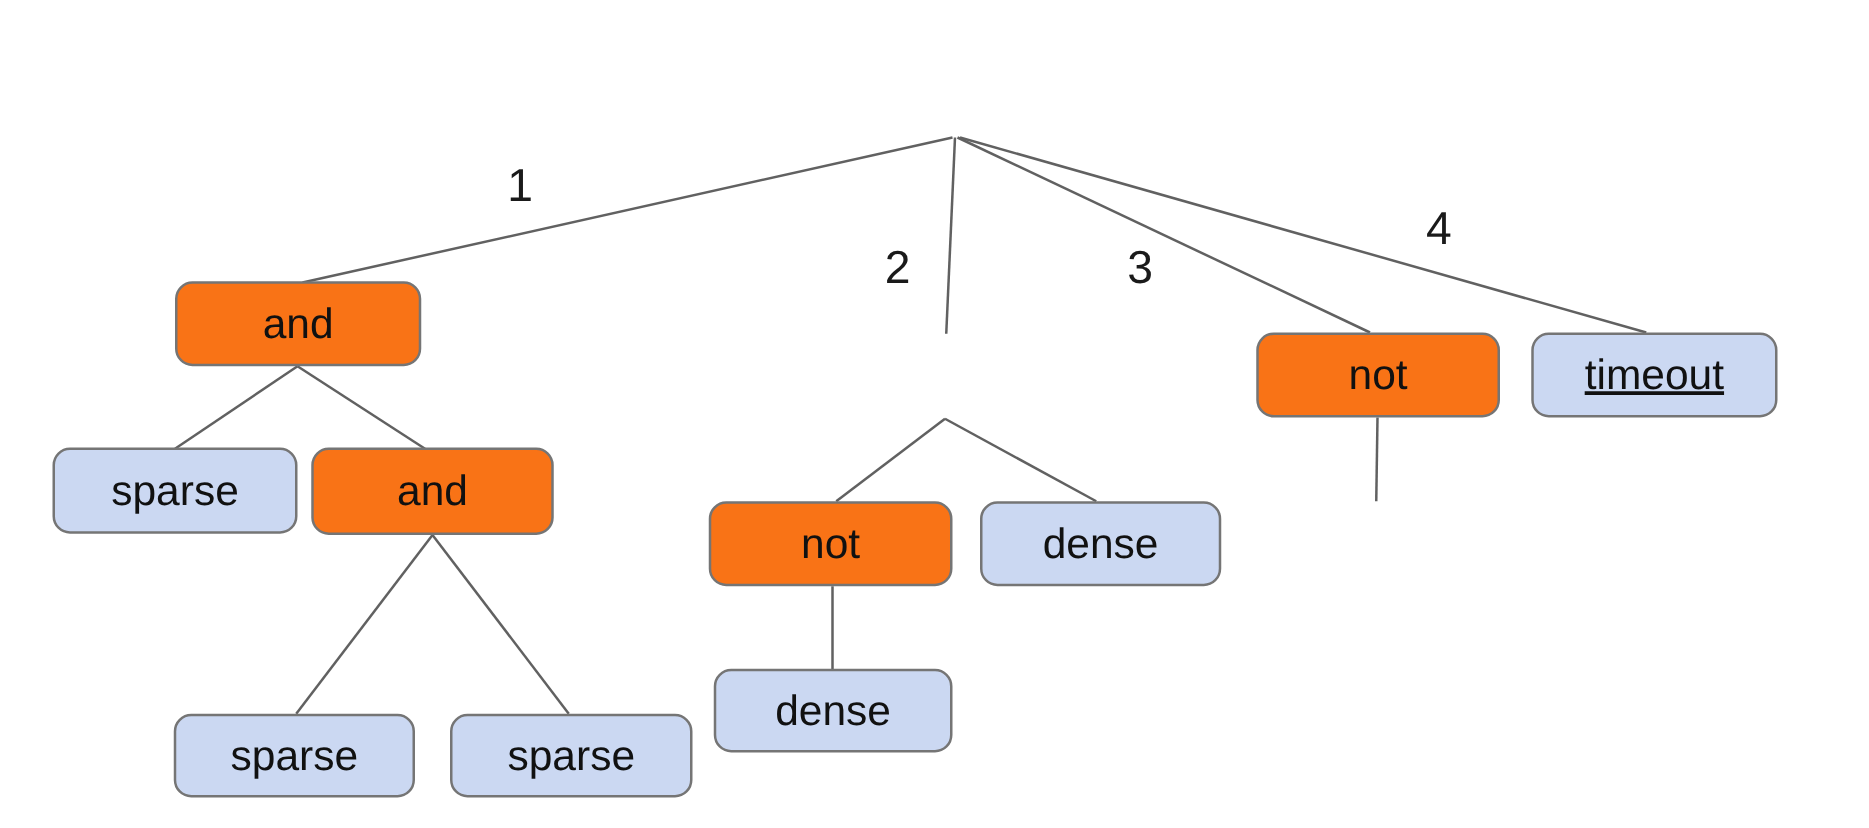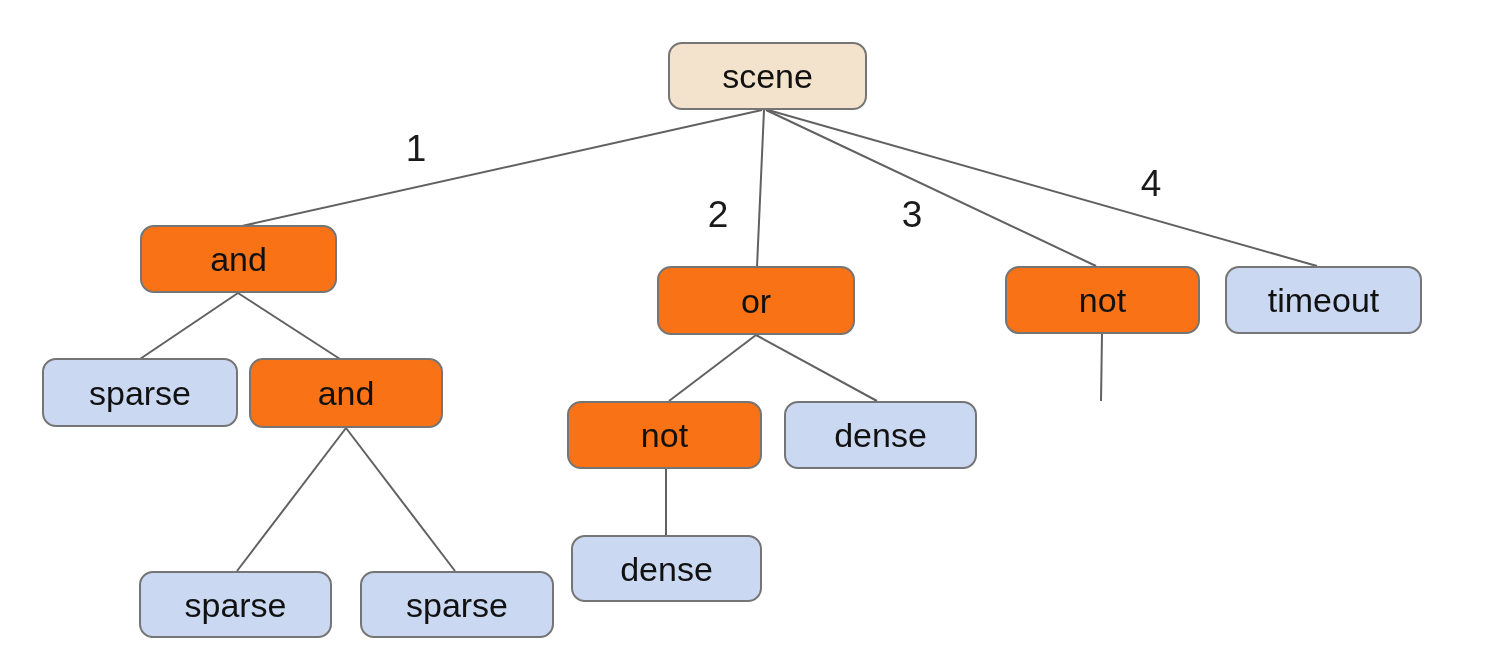--- a/index.html
+++ b/index.html
@@ -63,26 +63,24 @@
     <line x1="238" y1="293" x2="140" y2="359"></line>
     <line x1="238" y1="293" x2="340" y2="359"></line>
     <line x1="346" y1="428" x2="237" y2="571"></line>
     <line x1="346" y1="428" x2="455" y2="571"></line>
     <line x1="756" y1="335" x2="669" y2="401"></line>
     <line x1="756" y1="335" x2="877" y2="401"></line>
     <line x1="666" y1="469" x2="666" y2="537"></line>
     <line x1="1102" y1="334" x2="1101" y2="401"></line>
   </svg>
 
-  <div class="node kind-root" style="left:668px; top:42px;  width:199px; height:68px;">scene</div>
 
   <div class="node kind-op" style="left:140px; top:225px; width:197px; height:68px;">and</div>
-  <div class="node kind-op" style="left:657px; top:266px; width:198px; height:69px;">or</div>
   <div class="node kind-op" style="left:1005px;top:266px; width:195px; height:68px;">not</div>
-  <div class="node kind-leaf" style="left:1225px;top:266px; width:197px; height:68px;">timeout</div>
+  <div class="node kind-leaf" style="left:1225px;top:266px; width:197px; height:68px;text-decoration:underline;">timeout</div>
 
   <div class="node kind-leaf" style="left:42px;  top:358px; width:196px; height:69px;">sparse</div>
   <div class="node kind-op" style="left:249px; top:358px; width:194px; height:70px;">and</div>
 
   <div class="node kind-op" style="left:567px; top:401px; width:195px; height:68px;">not</div>
   <div class="node kind-leaf" style="left:784px; top:401px; width:193px; height:68px;">dense</div>
 
   <div class="node kind-leaf" style="left:571px; top:535px; width:191px; height:67px;">dense</div>
   <div class="node kind-leaf" style="left:139px; top:571px; width:193px; height:67px;">sparse</div>
   <div class="node kind-leaf" style="left:360px; top:571px; width:194px; height:67px;">sparse</div>

